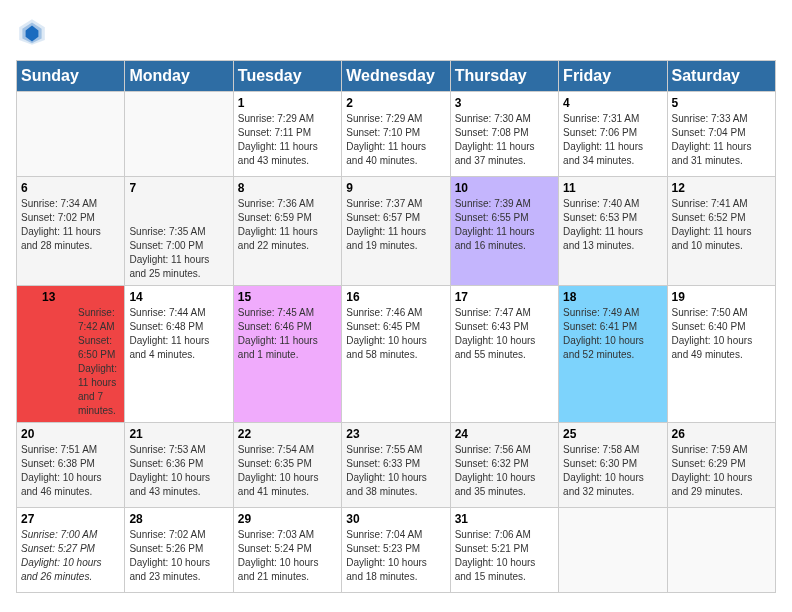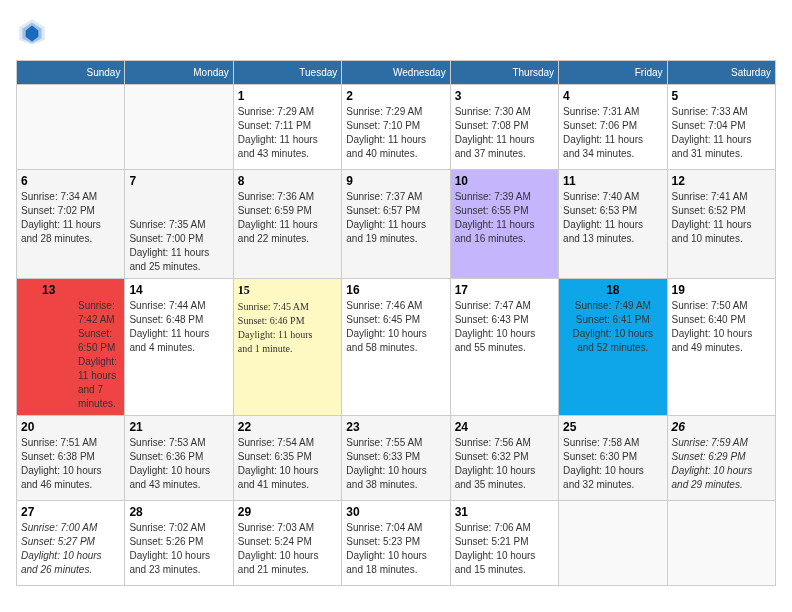--- a/index.html
+++ b/index.html
@@ -55,23 +55,23 @@
     }
     .calendar {
       width: 100%;
       border-collapse: collapse;
       font-size: 11px;
     }
     .calendar th {
       background: #2e6da4;
       color: white;
       padding: 6px 4px;
-      text-align: right;
-      font-size: 10px;
-      font-weight: normal;
+      text-align: left;
+      font-size: 16px;
+      font-weight: bold;
       border: 1px solid #ccc;
     }
     .calendar td {
       border: 1px solid #ccc;
       vertical-align: top;
       padding: 4px;
       height: 85px;
       width: 108px;
       background: #fff;
     }
@@ -228,42 +228,42 @@
 Daylight: 11 hours
 and 7 minutes.</div>
         </td>
         <td style="background: rgb(255, 255, 255);">
           <span class="day-number">14</span>
           <div class="day-info" style="white-space: pre-line;">Sunrise: 7:44 AM
 Sunset: 6:48 PM
 Daylight: 11 hours
 and 4 minutes.</div>
         </td>
-        <td style="background: #fef9c3; font-family: Liberation Serif, serif;">
+        <td style="background: #f0abfc;">
           <span class="day-number">15</span>
           <div class="day-info" style="white-space: pre-line;">Sunrise: 7:45 AM
 Sunset: 6:46 PM
 Daylight: 11 hours
 and 1 minute.</div>
         </td>
         <td style="background: rgb(255, 255, 255);">
           <span class="day-number">16</span>
           <div class="day-info" style="white-space: pre-line;">Sunrise: 7:46 AM
 Sunset: 6:45 PM
 Daylight: 10 hours
 and 58 minutes.</div>
         </td>
         <td style="background: rgb(255, 255, 255);">
           <span class="day-number">17</span>
           <div class="day-info" style="white-space: pre-line;">Sunrise: 7:47 AM
 Sunset: 6:43 PM
 Daylight: 10 hours
 and 55 minutes.</div>
         </td>
-        <td style="background: #0ea5e9; text-align: center;">
+        <td style="background: #7dd3fc;">
           <span class="day-number">18</span>
           <div class="day-info" style="white-space: pre-line;">Sunrise: 7:49 AM
 Sunset: 6:41 PM
 Daylight: 10 hours
 and 52 minutes.</div>
         </td>
         <td style="background: rgb(255, 255, 255);">
           <span class="day-number">19</span>
           <div class="day-info" style="white-space: pre-line;">Sunrise: 7:50 AM
 Sunset: 6:40 PM
@@ -307,21 +307,21 @@
 Daylight: 10 hours
 and 35 minutes.</div>
         </td>
         <td style="background: rgb(245, 245, 245);">
           <span class="day-number">25</span>
           <div class="day-info" style="white-space: pre-line;">Sunrise: 7:58 AM
 Sunset: 6:30 PM
 Daylight: 10 hours
 and 32 minutes.</div>
         </td>
-        <td style="background: rgb(245, 245, 245); font-style: italic;">
+        <td style="background: rgb(245, 245, 245);">
           <span class="day-number">26</span>
           <div class="day-info" style="white-space: pre-line;">Sunrise: 7:59 AM
 Sunset: 6:29 PM
 Daylight: 10 hours
 and 29 minutes.</div>
         </td>
       </tr>
       <tr>
         <td style="background: rgb(255, 255, 255);">
           <span class="day-number">27</span>

